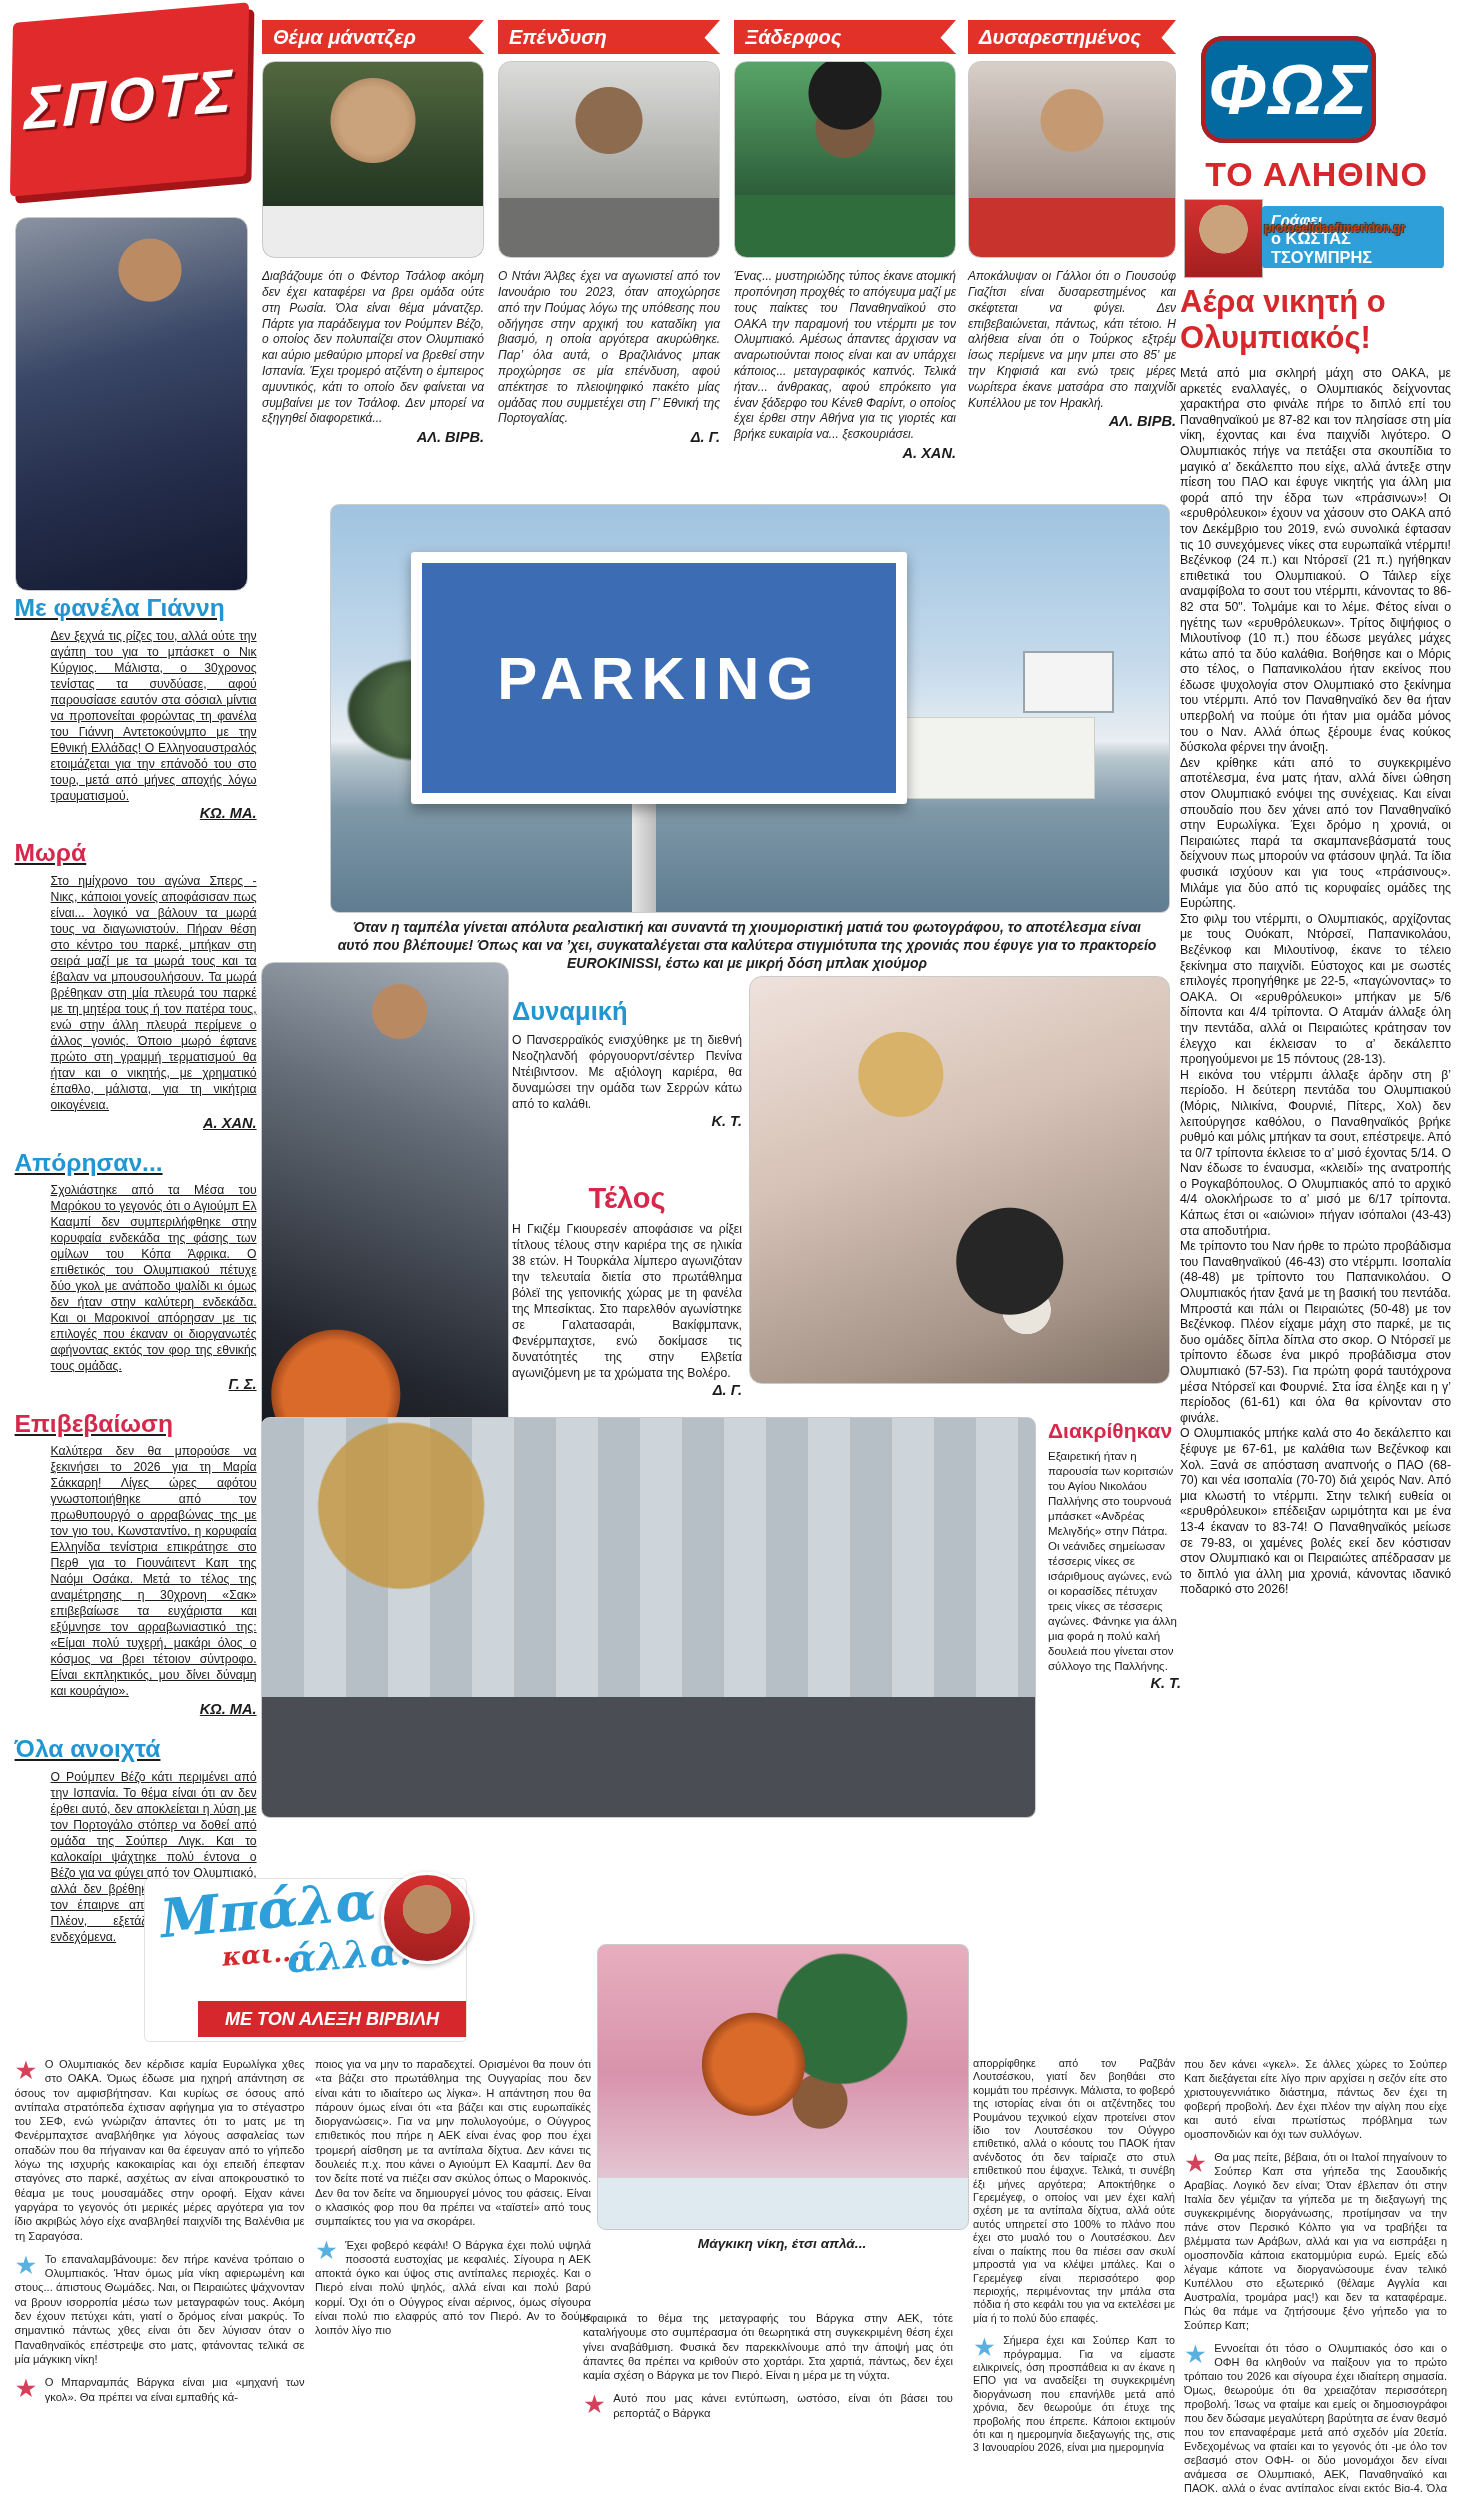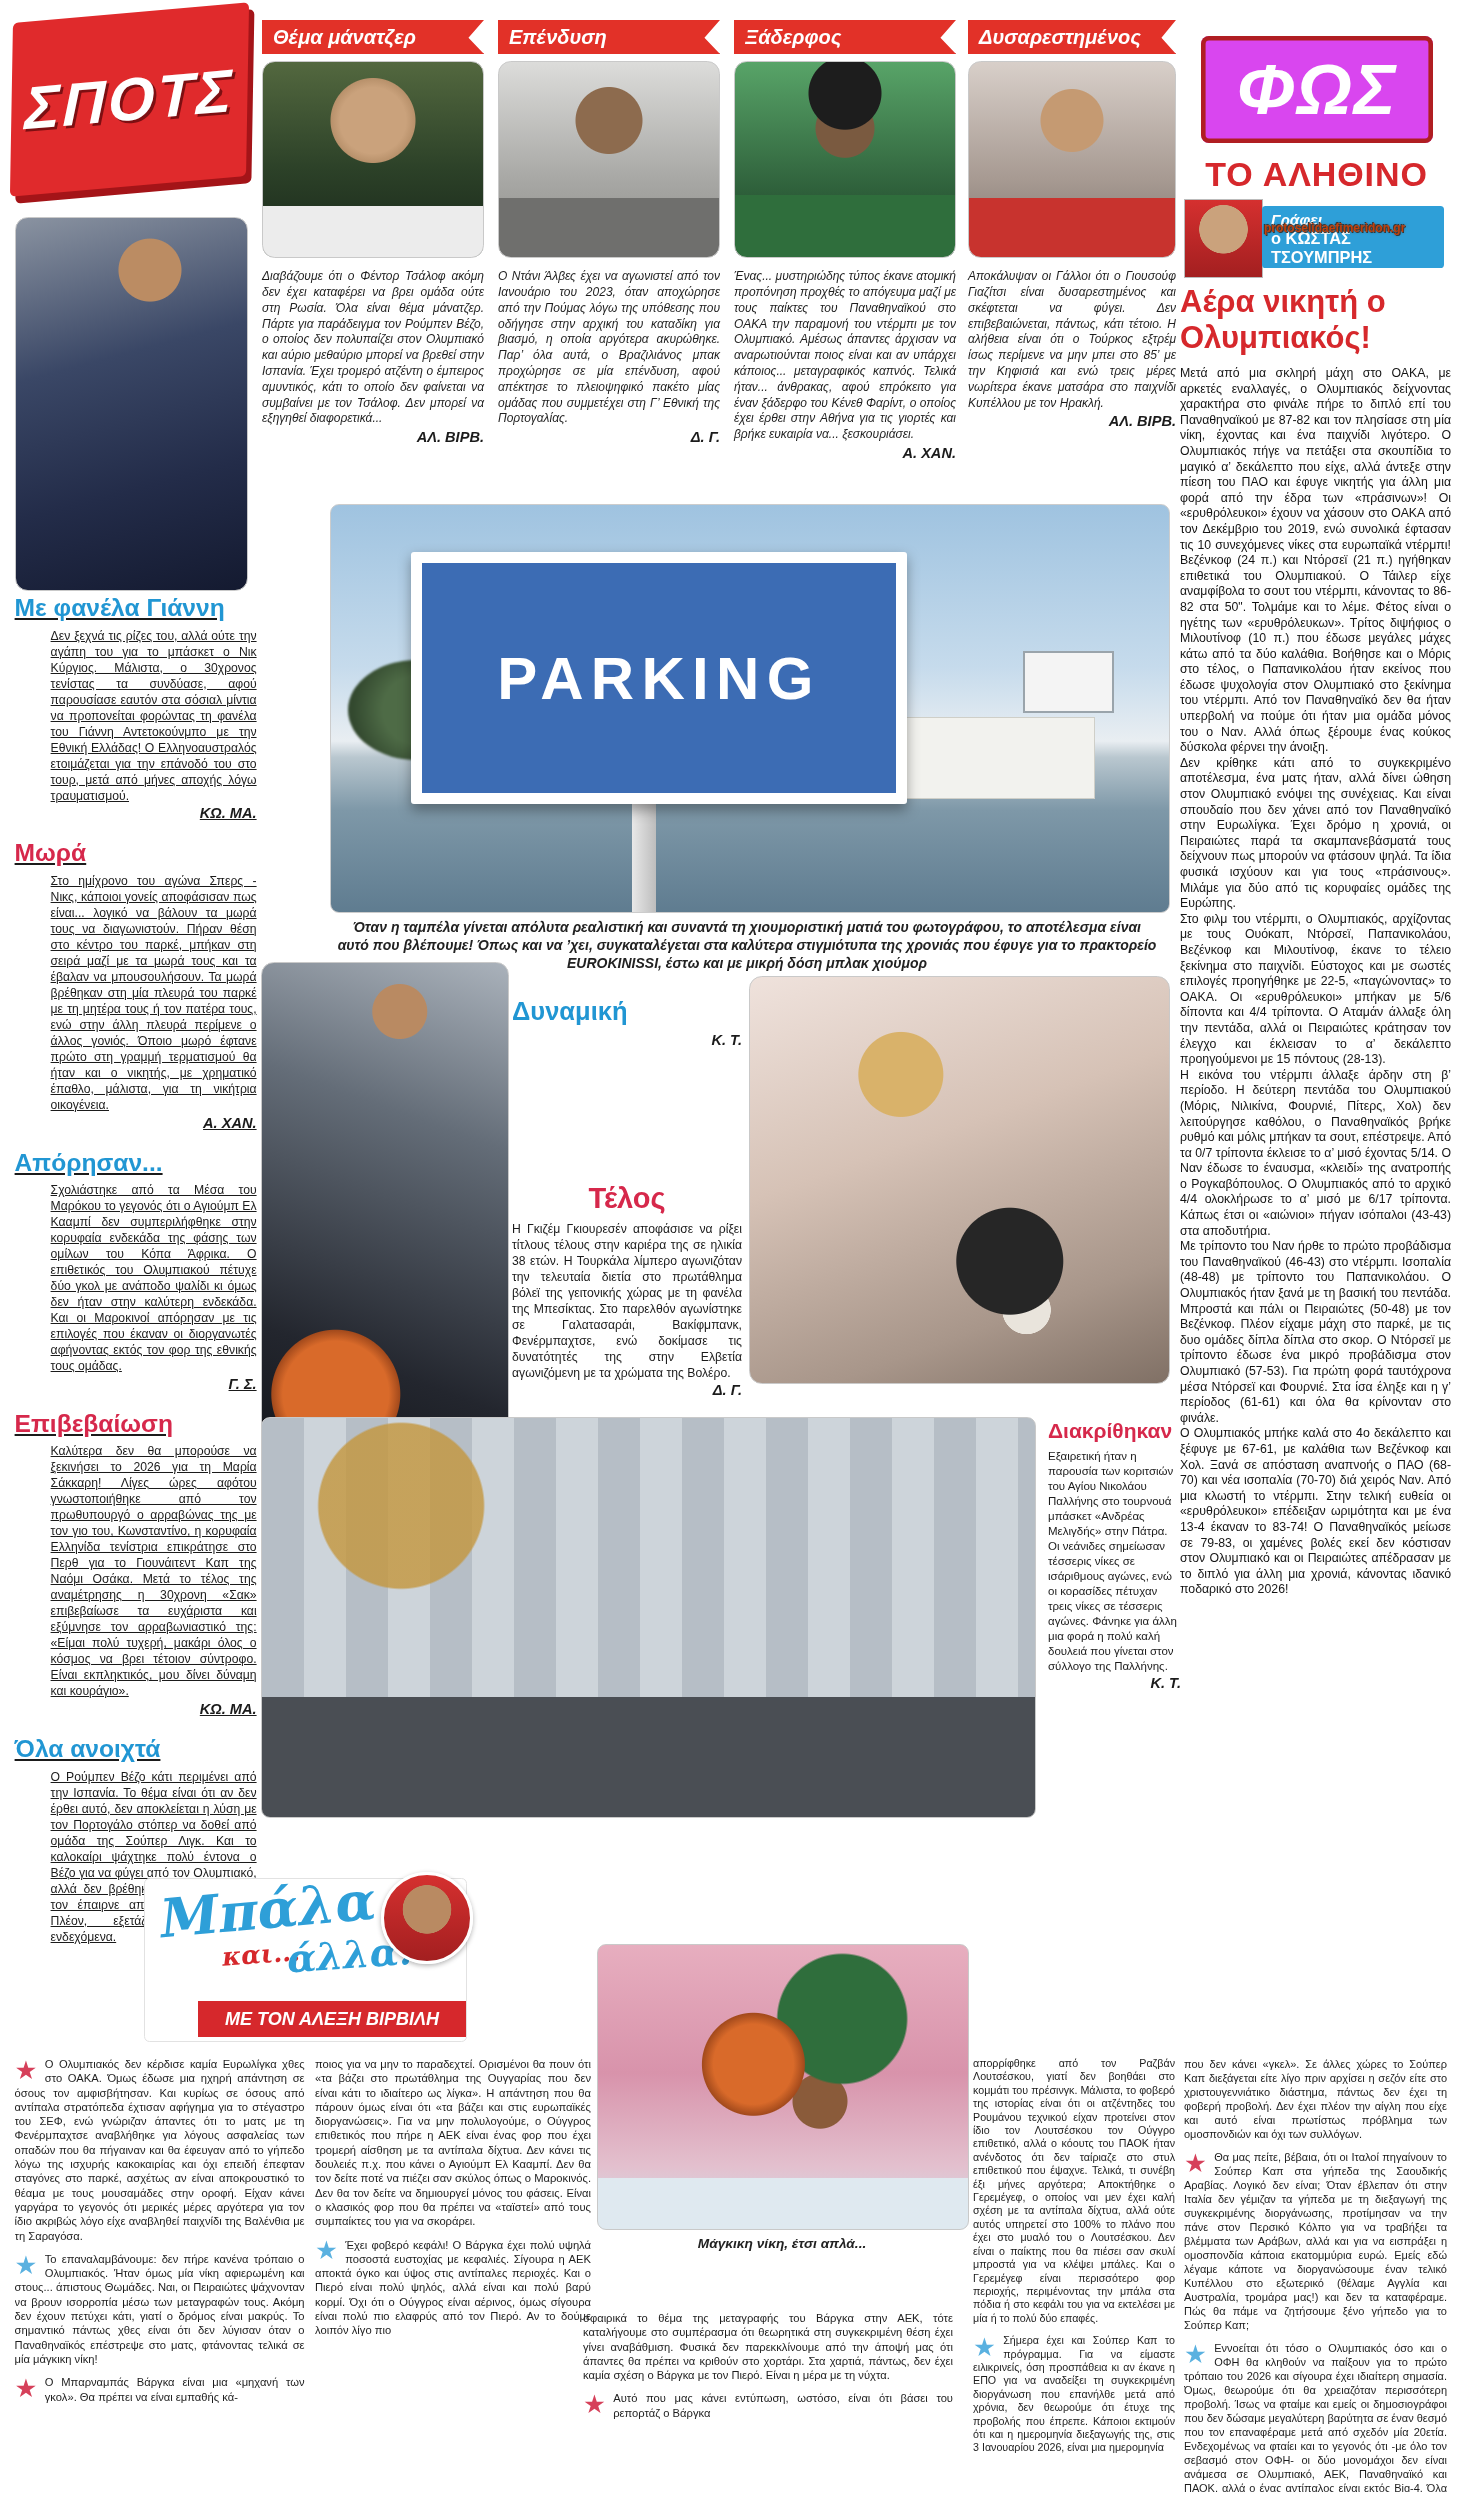--- a/index.html
+++ b/index.html
@@ -42,21 +42,21 @@
     radial-gradient(circle at 60% 55%,#8a5b3a 0 27px,rgba(0,0,0,0) 28px),
     linear-gradient(0deg,#dfe9f0 0 18%,rgba(0,0,0,0) 18%),
     linear-gradient(180deg,#e7aebf 0%,#d893ab 45%,#e3c0ce 78%,#cfe0ec 100%);}
   
   .tag{height:34px;background:#e23128;color:#fff;font-weight:bold;font-style:italic;font-size:20px;
     line-height:34px;padding-left:11px;clip-path:polygon(0 0,100% 0,93% 52%,100% 100%,0 100%);
     box-shadow:0 3.6px 0 #9c1b1b;}
   .strip-body{margin-top:11px;font-style:italic;font-size:12px;line-height:15.8px;text-align:justify;color:#1f1f1f;}
   .byline{display:block;text-align:right;font-weight:bold;font-style:italic;margin-top:1.8px;}
   
-  #fos-logo{left:1201px;top:36px;width:232px;height:107px;background:#d946ef;border-radius:8px;
+  #fos-logo{left:1201px;top:36px;width:175px;height:107px;background:#0369a1;border-radius:22px;
     display:flex;align-items:center;justify-content:center;box-shadow:inset 0 0 0 4.6px #b01e22;}
   #fos-logo span{color:#fff;font-size:71px;font-weight:bold;font-style:italic;letter-spacing:1.8px;}
   #fos-sub{left:1180px;top:155px;width:273px;text-align:center;color:#d6282c;font-weight:bold;font-size:34px;letter-spacing:0.9px;}
   #author-chip{left:1184px;top:199px;width:264px;height:77px;}
   #author-photo{position:absolute;left:0;top:0;width:77px;height:77px;background:
     radial-gradient(circle at 50% 38%,#caa27c 0 24px,rgba(0,0,0,0) 24.6px),linear-gradient(180deg,#d5302f 0%,#a31f20 100%);
     border:0.9px solid #bbb;}
   #author-box{position:absolute;left:78px;top:7.3px;width:182px;height:62px;background:#2e9fd8;border-radius:3.6px;
     color:#fff;padding:4.6px 9px;box-sizing:border-box;font-weight:bold;}
   #author-box .g{font-style:italic;font-size:15.5px;display:block;}
@@ -203,20 +203,21 @@
   <div class="sign2"></div>
   <div id="parking-sign">
     <div class="l1">PARKING</div>
   </div>
 </div>
 <div class="abs caption" style="left:337px;top:918px;width:820px;">Όταν η ταμπέλα γίνεται απόλυτα ρεαλιστική και συναντά τη χιουμοριστική ματιά του φωτογράφου, το αποτέλεσμα είναι αυτό που βλέπουμε! Όπως και να ’χει, συγκαταλέγεται στα καλύτερα στιγμιότυπα της χρονιάς που έφυγε για το πρακτορείο EUROKINISSI, έστω και με μικρή δόση μπλακ χιούμορ</div>
 
 <div class="abs ph ph-player" style="left:261px;top:962px;width:246px;height:539px;"></div>
 <div class="abs mid" style="left:512px;top:997px;width:230px;">
   <h3 class="hl-blue">Δυναμική</h3>
+  <div class="bd">Ο Πανσερραϊκός ενισχύθηκε με τη διεθνή Νεοζηλανδή φόργουορντ/σέντερ Πενίνα Ντέιβιντσον. Με αξιόλογη καριέρα, θα δυναμώσει την ομάδα των Σερρών κάτω από το καλάθι.</div>
   <span class="byline">Κ. Τ.</span>
 </div>
 <div class="abs ph ph-dog" style="left:749px;top:976px;width:419px;height:406px;"></div>
 <div class="abs mid" style="left:512px;top:1182px;width:230px;">
   <h3 class="hl-red" style="text-align:center;font-size:29px;">Τέλος</h3>
   <div class="bd">Η Γκιζέμ Γκιουρεσέν αποφάσισε να ρίξει τίτλους τέλους στην καριέρα της σε ηλικία 38 ετών. Η Τουρκάλα λίμπερο αγωνιζόταν την τελευταία διετία στο πρωτάθλημα βόλεϊ της γειτονικής χώρας με τη φανέλα της Μπεσίκτας. Στο παρελθόν αγωνίστηκε σε Γαλατασαράι, Βακίφμπανκ, Φενέρμπαχτσε, ενώ δοκίμασε τις δυνατότητές της στην Ελβετία αγωνιζόμενη με τα χρώματα της Βολέρο.</div>
   <span class="byline">Δ. Γ.</span>
 </div>
 <div class="abs ph ph-group" style="left:261px;top:1417px;width:773px;height:399px;border-radius:9px;"></div>
 <div class="abs mid" id="diakr" style="left:1048px;top:1419px;width:133px;">

